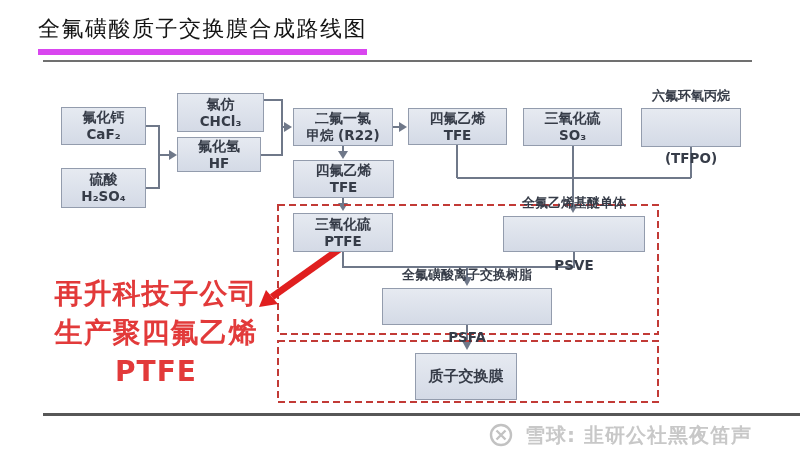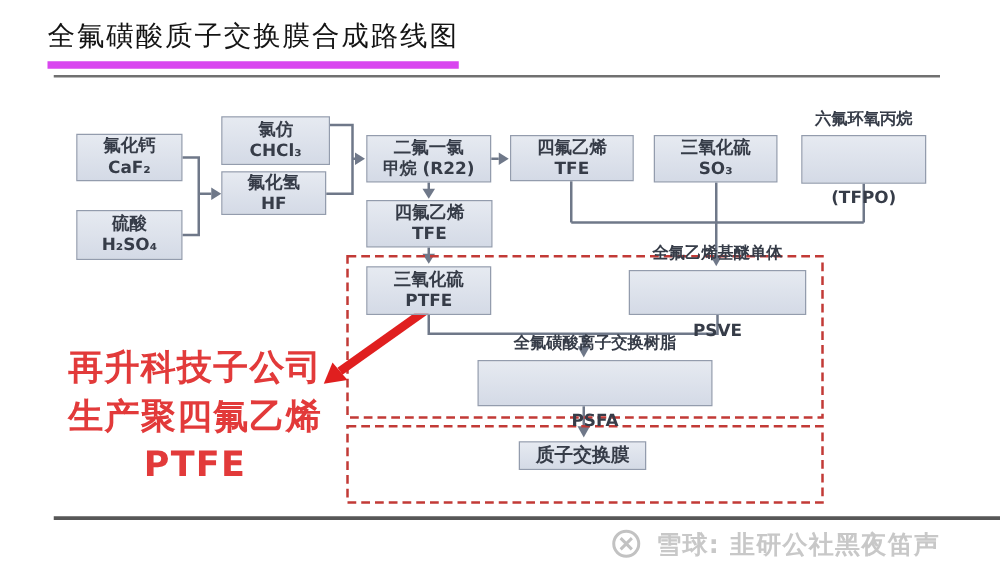--- a/index.html
+++ b/index.html
@@ -133,25 +133,25 @@
   <span class="formula">TFE</span>
 </div>
 <div class="node" style="left:293px;top:213px;width:100px;height:39px;">
   <span>三氧化硫</span>
   <span class="formula">PTFE</span>
 </div>
 <div class="node node-small-text" style="left:503px;top:216px;width:142px;height:36px;">
   <span>全氟乙烯基醚单体</span>
   <span class="formula">PSVE</span>
 </div>
-<div class="node node-small-text" style="left:382px;top:288px;width:188px;height:37px;">
+<div class="node node-small-text" style="left:382px;top:288px;width:170px;height:37px;">
   <span>全氟磺酸离子交换树脂</span>
   <span class="formula">PSFA</span>
 </div>
-<div class="node" style="left:415px;top:353px;width:102px;height:23px;font-size:15px;">
+<div class="node" style="left:415px;top:353px;width:102px;height:47px;font-size:15px;">
   <span>质子交换膜</span>
 </div>
 
 <div class="annotation-text">
   <div>再升科技子公司</div>
   <div>生产聚四氟乙烯</div>
   <div>PTFE</div>
 </div>
 
 <div class="watermark">

